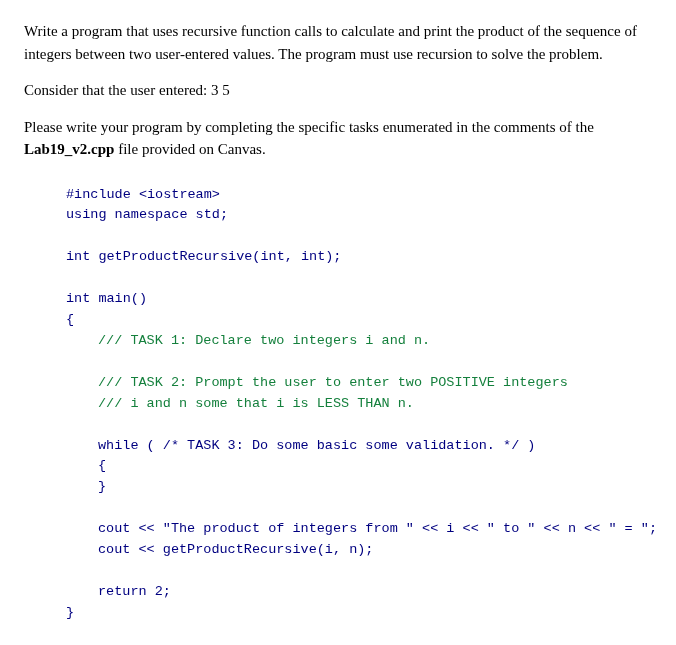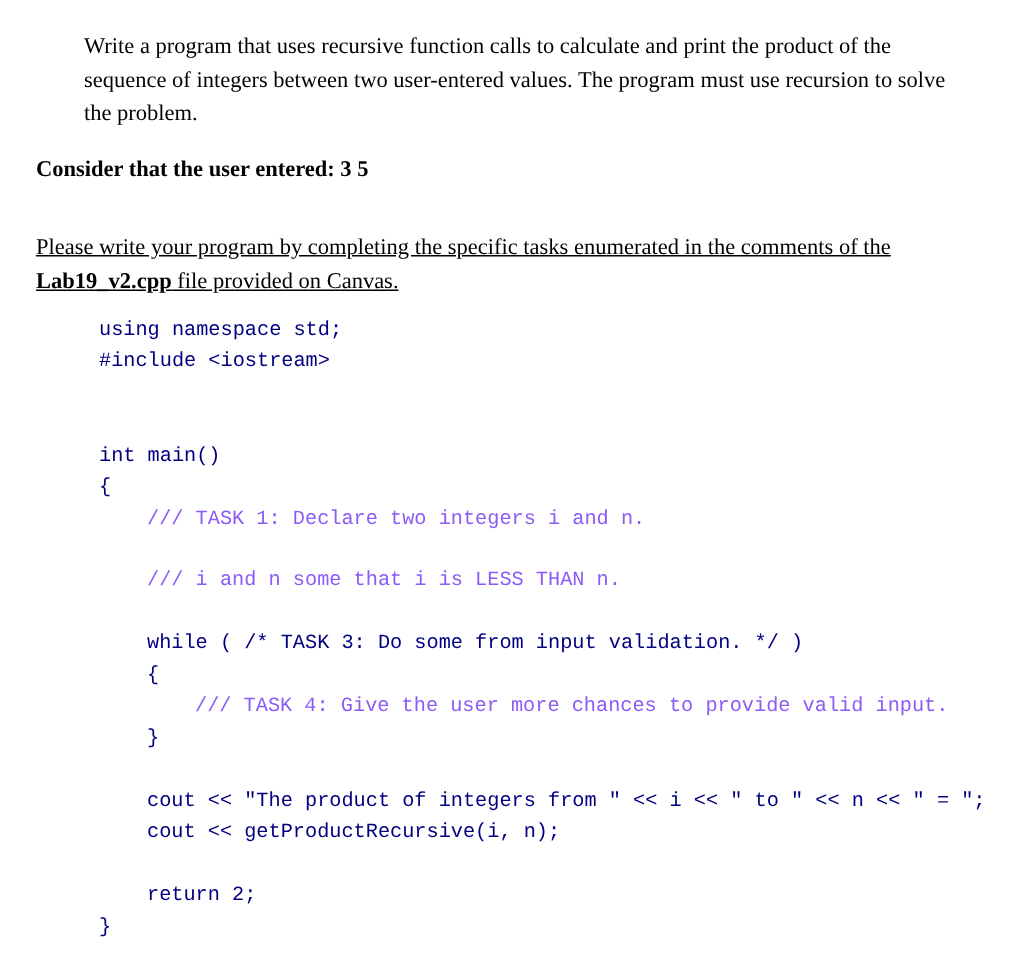--- a/index.html
+++ b/index.html
@@ -14,46 +14,43 @@
       font-size: 15px;
       color: #000000;
       padding: 20px 24px;
       width: 676px;
       min-height: 645px;
     }
 
     .description {
       margin-bottom: 14px;
       line-height: 1.5;
-      margin-left: 32px;
     }
 
     .examples-row {
       display: flex;
-      margin-bottom: 30px;
+      margin-bottom: 14px;
       gap: 0;
-      font-weight: bold;
     }
 
     .example-left {
       flex: 1;
     }
 
     .example-right {
       flex: 1;
     }
 
     .example-line {
       line-height: 1.5;
     }
 
     .instructions {
-      margin-bottom: 12px;
+      margin-bottom: 24px;
       line-height: 1.5;
-      text-decoration: underline;
     }
 
     .instructions strong {
       font-weight: bold;
     }
 
     .code-block {
       font-family: "Courier New", Courier, monospace;
       font-size: 13.5px;
       color: #000080;
@@ -72,21 +69,21 @@
 
     .indent2 {
       padding-left: 64px;
     }
 
     .indent3 {
       padding-left: 96px;
     }
 
     .comment {
-      color: #8b5cf6;
+      color: #15803d;
     }
   </style>
 </head>
 <body>
 
 <div class="description">
   <span>Write a program that uses recursive function calls to calculate and print the product of the sequence of integers between two user-entered values.  The program must use recursion to solve the problem.</span>
 </div>
 
 <div class="examples-row">
@@ -95,33 +92,34 @@
       <span>Consider that the user entered: 3 5</span>
     </div>
   </div>
 </div>
 
 <div class="instructions">
   <span>Please write your program by completing the specific tasks enumerated in the comments of the <strong>Lab19_v2.cpp</strong> file provided on Canvas.</span>
 </div>
 
 <div class="code-block">
+  <span class="code-line indent1"><span>#include &lt;iostream&gt;</span></span>
   <span class="code-line indent1"><span>using namespace std;</span></span>
-  <span class="code-line indent1"><span>#include &lt;iostream&gt;</span></span>
   <span class="code-line indent1">&nbsp;</span>
+  <span class="code-line indent1"><span>int getProductRecursive(int, int);</span></span>
   <span class="code-line indent1">&nbsp;</span>
   <span class="code-line indent1"><span>int main()</span></span>
   <span class="code-line indent1"><span>{</span></span>
   <span class="code-line indent2"><span class="comment">/// TASK 1: Declare two integers i and n.</span></span>
   <span class="code-line indent1">&nbsp;</span>
+  <span class="code-line indent2"><span class="comment">/// TASK 2: Prompt the user to enter two POSITIVE integers</span></span>
   <span class="code-line indent2"><span class="comment">/// i and n some that i is LESS THAN n.</span></span>
   <span class="code-line indent1">&nbsp;</span>
-  <span class="code-line indent2"><span>while ( /* TASK 3: Do some from input validation. */ )</span></span>
+  <span class="code-line indent2"><span>while ( /* TASK 3: Do some basic some validation. */ )</span></span>
   <span class="code-line indent2"><span>{</span></span>
-  <span class="code-line indent3"><span class="comment">/// TASK 4: Give the user more chances to provide valid input.</span></span>
   <span class="code-line indent2"><span>}</span></span>
   <span class="code-line indent1">&nbsp;</span>
   <span class="code-line indent2"><span>cout &lt;&lt; "The product of integers from " &lt;&lt; i &lt;&lt; " to " &lt;&lt; n &lt;&lt; " = ";</span></span>
   <span class="code-line indent2"><span>cout &lt;&lt; getProductRecursive(i, n);</span></span>
   <span class="code-line indent1">&nbsp;</span>
   <span class="code-line indent2"><span>return 2;</span></span>
   <span class="code-line indent1"><span>}</span></span>
 
 </div>
 

